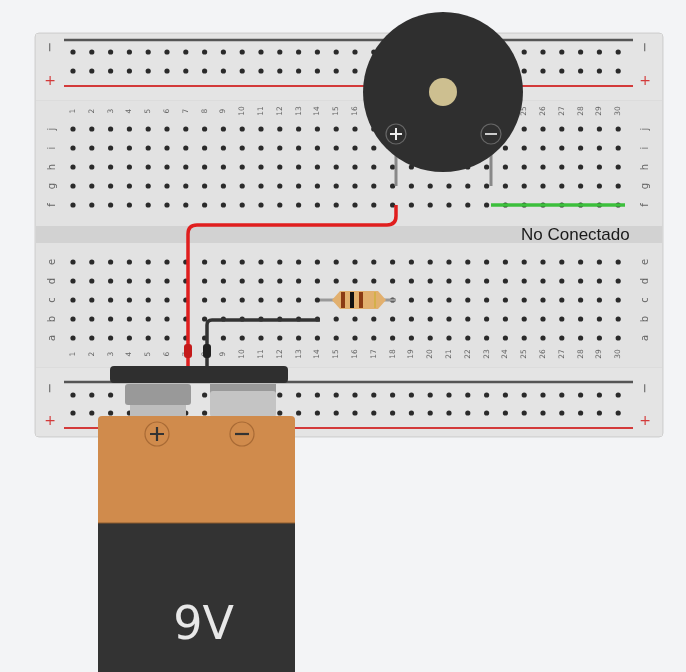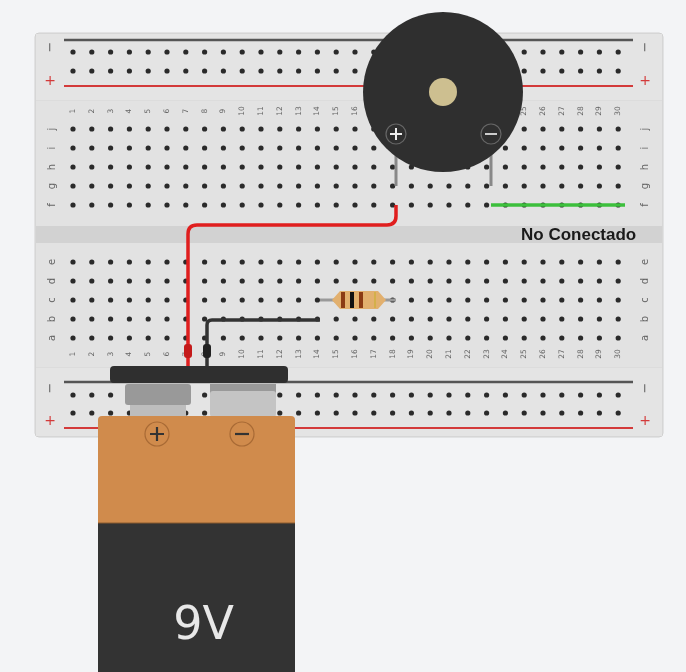--- a/index.html
+++ b/index.html
@@ -1,18 +1,18 @@
 <!DOCTYPE html>
 <html><head>
 <meta charset="utf-8">
 <style>
   html,body{margin:0;padding:0;}
   body{width:686px;height:672px;background:#f3f4f6;position:relative;overflow:hidden;font-family:"DejaVu Sans",sans-serif;}
   #stage{position:absolute;left:0;top:0;width:686px;height:672px;}
-  .label-nc{position:absolute;left:521px;top:225px;font-family:"Liberation Sans",sans-serif;font-weight:bold;font-size:17px;color:#1a1a1a;}
+  .label-nc{position:absolute;left:521px;top:225px;font-family:"Liberation Sans",sans-serif;font-weight:normal;font-size:17px;color:#1a1a1a;}
   .batt-text{position:absolute;left:98px;top:596px;width:211px;text-align:center;font-family:"DejaVu Sans",sans-serif;font-size:46px;color:#e8e8e8;}
 </style>
 </head>
 <body>
 
 <svg id="stage" width="686" height="672" viewBox="0 0 686 672">
 
   <g>
     <rect x="35" y="33" width="628" height="404" rx="4" fill="#dcdcdc" stroke="#d0d0d0"></rect>
     <rect x="36" y="34" width="626" height="66" fill="#e4e4e4"></rect>

